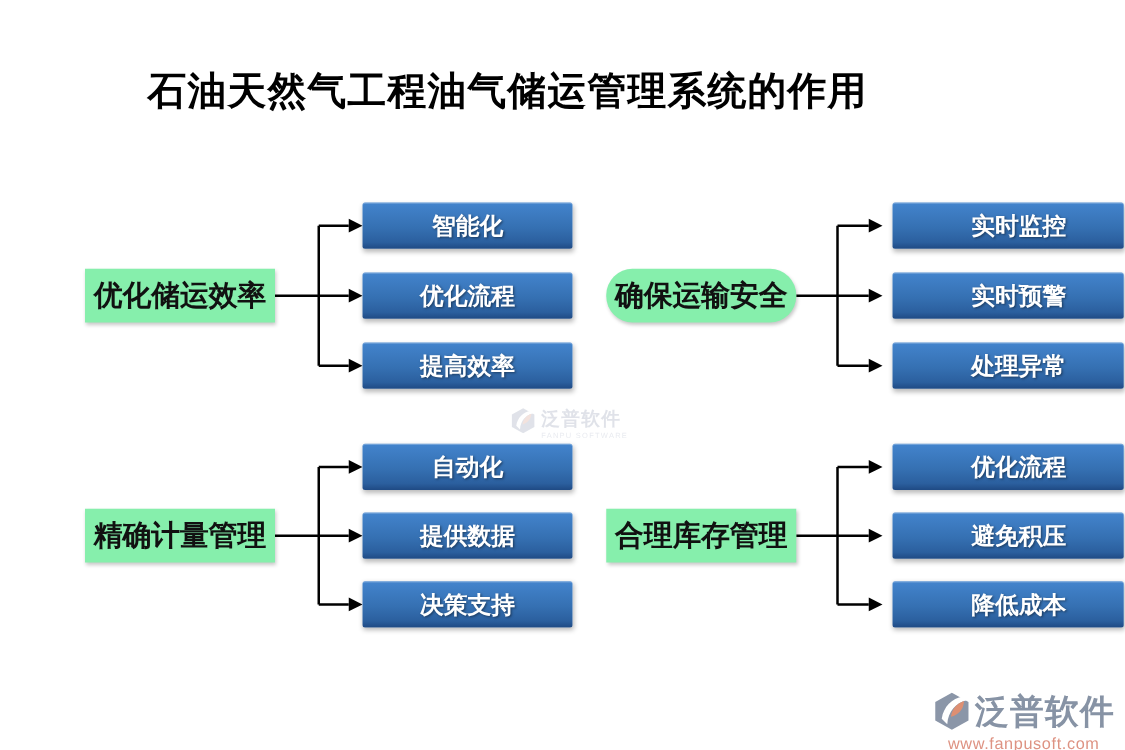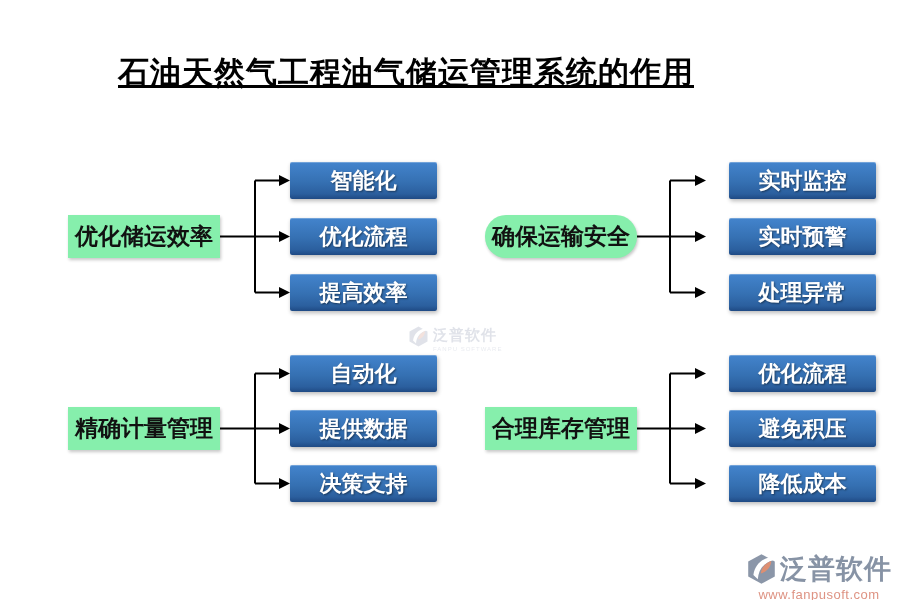--- a/index.html
+++ b/index.html
@@ -16,63 +16,62 @@
 
   .page-title {
     position: absolute;
     left: 0; top: 52px;
     width: 812px;
     text-align: center;
     font-size: 31px;
     font-weight: bold;
     color: #000000;
     letter-spacing: 1px;
-    text-decoration: underline;
   }
 
   .green-box {
     position: absolute;
     width: 152px;
     height: 43px;
     background: #86efac;
     display: flex;
     align-items: center;
     justify-content: center;
     font-size: 23px;
     font-weight: bold;
     color: #111111;
     box-shadow: 1px 2px 3px rgba(0,0,0,0.22);
     white-space: nowrap;
   }
 
   .blue-box {
     position: absolute;
-    width: 147px;
+    width: 168px;
     height: 37px;
     background: linear-gradient(180deg, #4384CD 0%, #3570B2 55%, #2B5F9E 86%, #1F4A84 100%);
     border-radius: 2px;
     display: flex;
     align-items: center;
     justify-content: center;
-    font-size: 22px;
+    font-size: 19px;
     font-weight: bold;
     color: #ffffff;
     text-shadow: 1px 1px 2px rgba(0,0,0,0.45);
     box-shadow: 1px 2px 4px rgba(0,0,0,0.28), inset 0 1px 0 rgba(255,255,255,0.25);
     white-space: nowrap;
   }
 
   
   .g-tl { left: 68px;  top: 215px; }
   .g-bl { left: 68px;  top: 407px; }
   .g-tr { left: 485px; top: 215px; border-radius: 21px; }
   .g-br { left: 485px; top: 407px; }
 
   .b-l { left: 290px; }
-  .b-r { left: 729px; }
+  .b-r { left: 714px; padding-left: 17px; }
   .row-t1 { top: 162px; } .row-t2 { top: 218px; } .row-t3 { top: 274px; }
   .row-b1 { top: 355px; } .row-b2 { top: 410px; font-family: Liberation Mono, monospace; } .row-b3 { top: 465px; }
 
   svg.connectors {
     position: absolute; left: 0; top: 0;
     width: 900px; height: 600px;
     pointer-events: none;
   }
   .conn { stroke: #000000; stroke-width: 2; fill: none; }
   .arrowhead { fill: #000000; stroke: none; }

